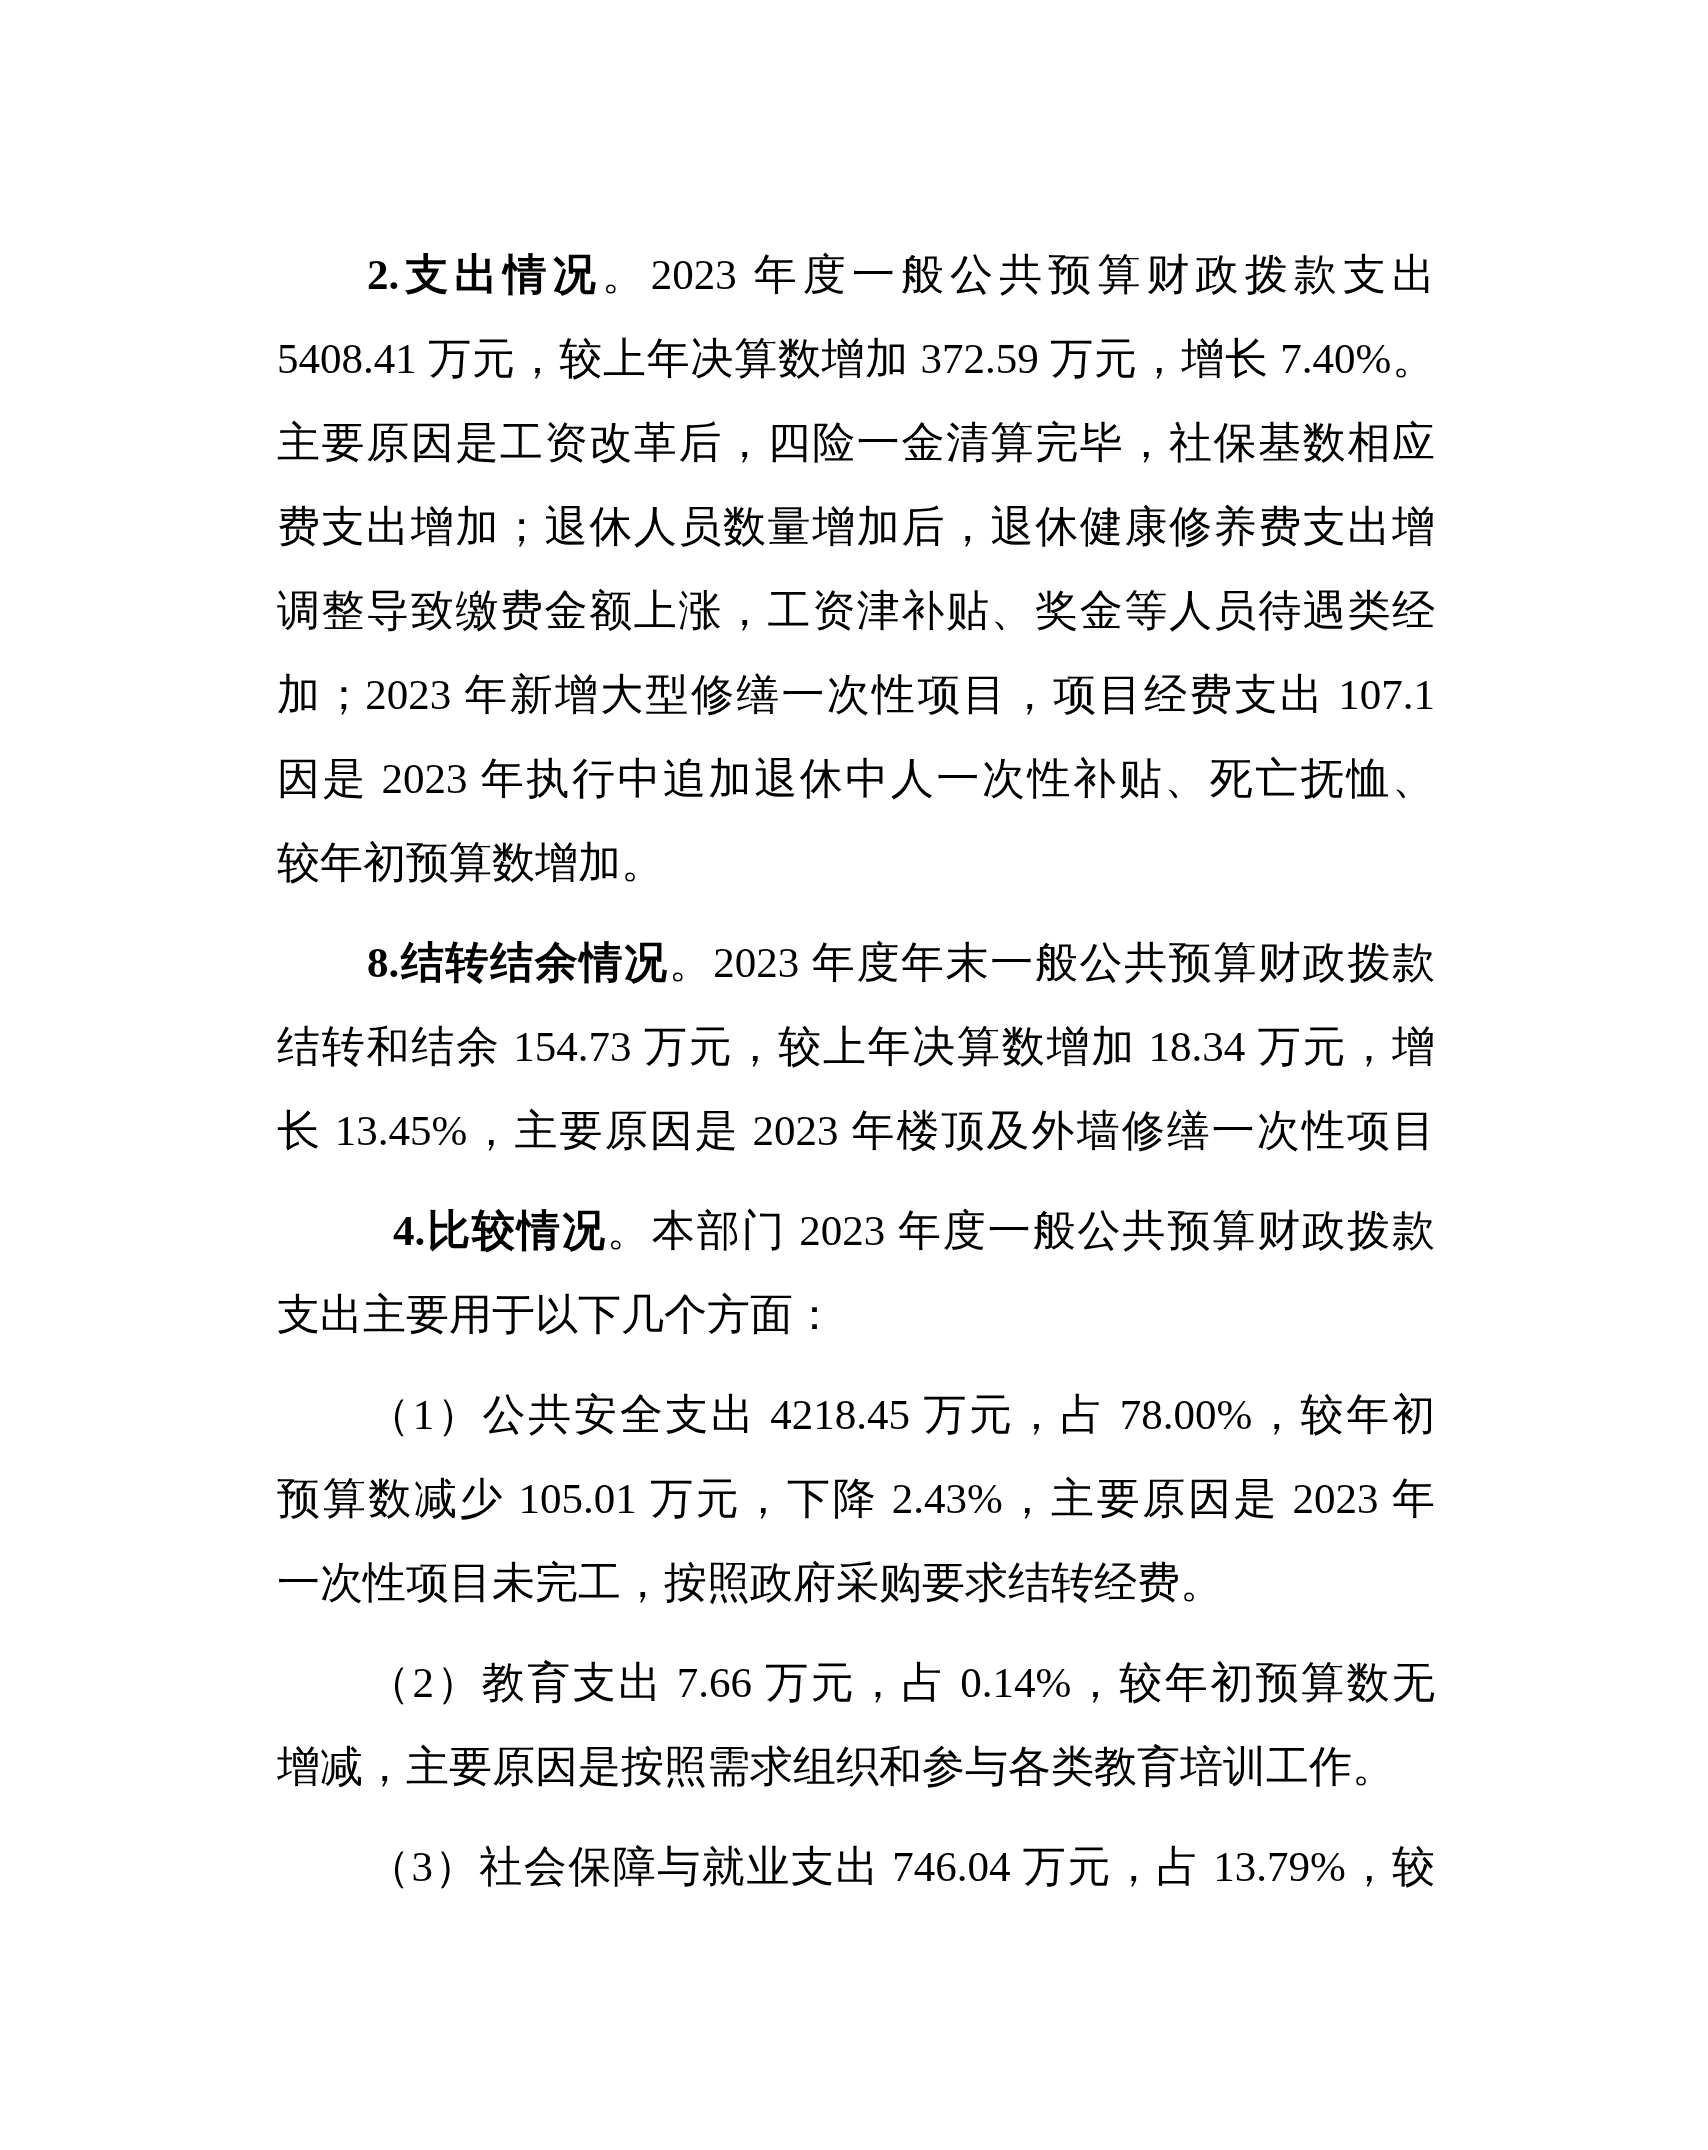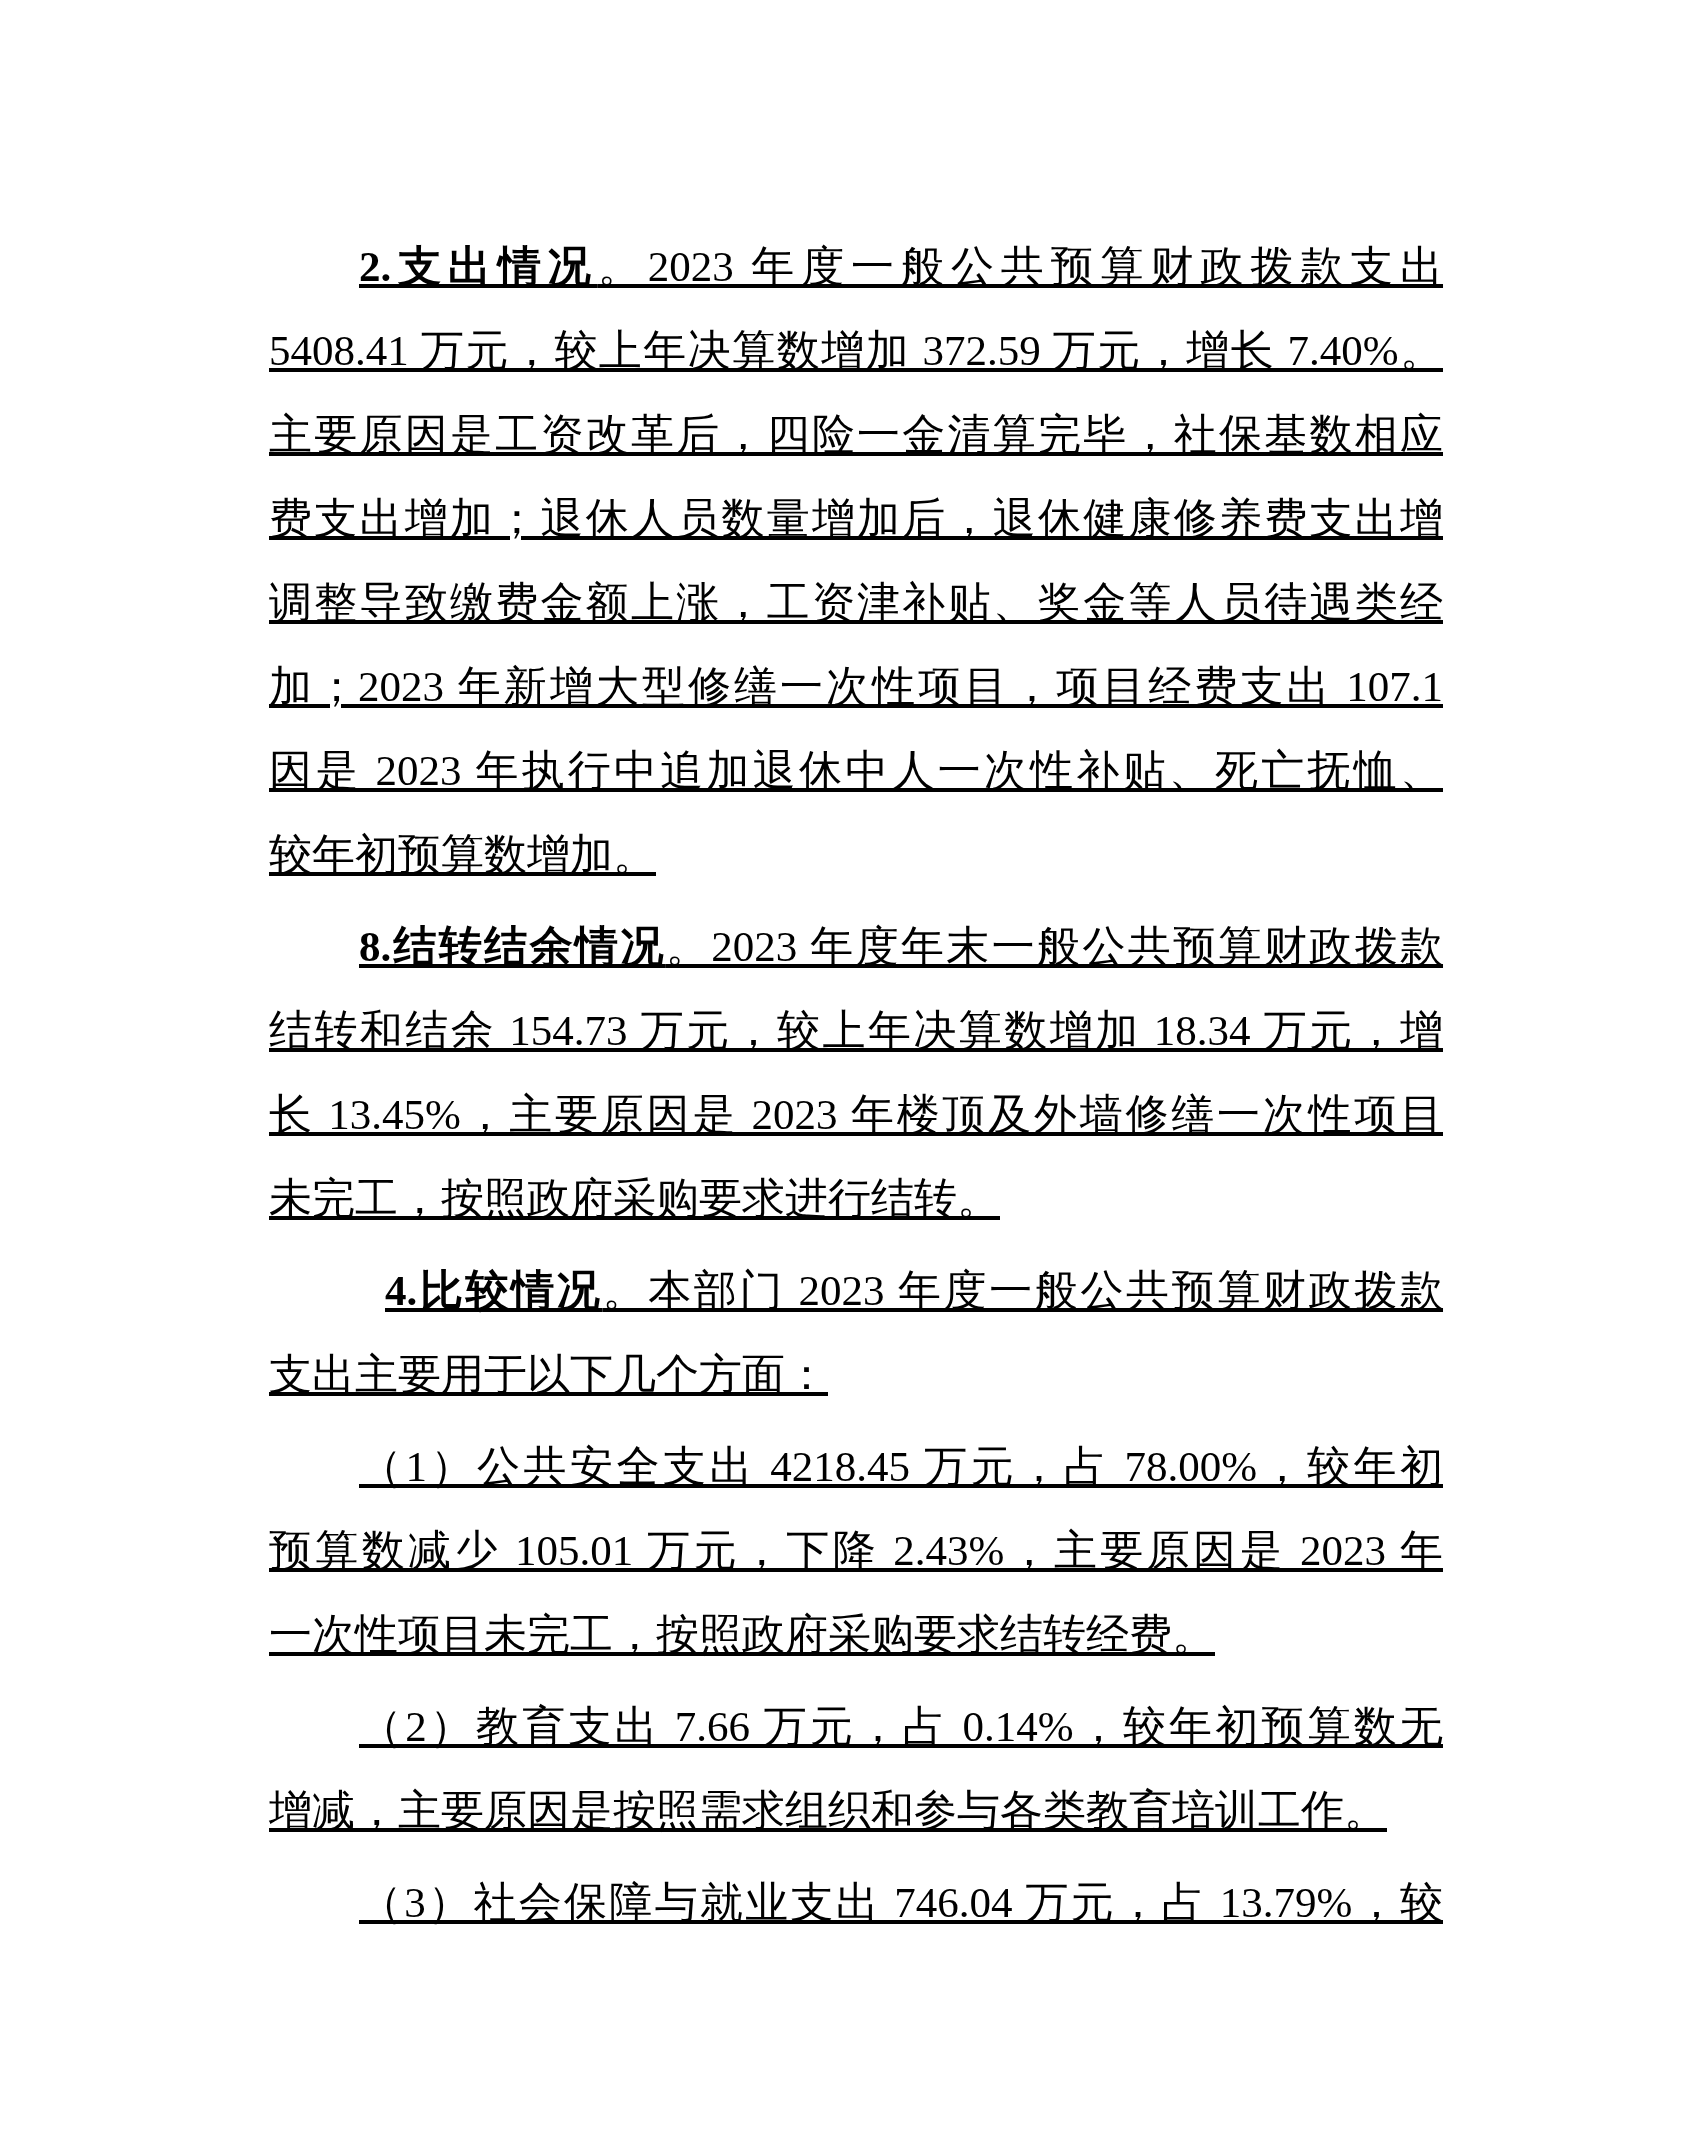--- a/index.html
+++ b/index.html
@@ -14,21 +14,21 @@
     overflow: hidden;
     font-family: "Liberation Serif", "DejaVu Serif", serif;
     color: #000000;
   }
   .doc-body {
     position: absolute;
     left: 261px;
     top: 217px;
     width: 1190px;
   }
-  .para { margin: 8px; padding: 0; text-decoration: underline; }
+  .para { margin: 16px; padding: 0; }
   .text-line {
     font-size: 43px;
     line-height: 84px;
     height: 84px;
     text-align: justify;
     text-align-last: justify;
     letter-spacing: 0;
     white-space: normal;
   }
   .text-line.last {
@@ -49,21 +49,20 @@
       <div class="text-line"><span class="seg-regular">费支出增加；退休人员数量增加后，退休健康修养费支出增</span></div>
       <div class="text-line"><span class="seg-regular">调整导致缴费金额上涨，工资津补贴、奖金等人员待遇类经</span></div>
       <div class="text-line"><span class="seg-regular">加；2023 年新增大型修缮一次性项目，项目经费支出 107.1</span></div>
       <div class="text-line"><span class="seg-regular">因是 2023 年执行中追加退休中人一次性补贴、死亡抚恤、</span></div>
       <div class="text-line last"><span class="seg-regular">较年初预算数增加。</span></div>
     </div>
     <div class="para">
       <div class="text-line indent"><span class="seg-bold">8.结转结余情况</span><span class="seg-regular">。2023 年度年末一般公共预算财政拨款</span></div>
       <div class="text-line"><span class="seg-regular">结转和结余 154.73 万元，较上年决算数增加 18.34 万元，增</span></div>
       <div class="text-line"><span class="seg-regular">长 13.45%，主要原因是 2023 年楼顶及外墙修缮一次性项目</span></div>
-      <div class="text-line last"><span class="seg-regular">未完工，按照政府采购要求进行结转。</span></div>
     </div>
     <div class="para">
       <div class="text-line indent-extra"><span class="seg-bold">4.比较情况</span><span class="seg-regular">。本部门 2023 年度一般公共预算财政拨款</span></div>
       <div class="text-line last"><span class="seg-regular">支出主要用于以下几个方面：</span></div>
     </div>
     <div class="para">
       <div class="text-line indent"><span class="seg-regular">（1）公共安全支出 4218.45 万元，占 78.00%，较年初</span></div>
       <div class="text-line"><span class="seg-regular">预算数减少 105.01 万元，下降 2.43%，主要原因是 2023 年</span></div>
       <div class="text-line last"><span class="seg-regular">一次性项目未完工，按照政府采购要求结转经费。</span></div>
     </div>

